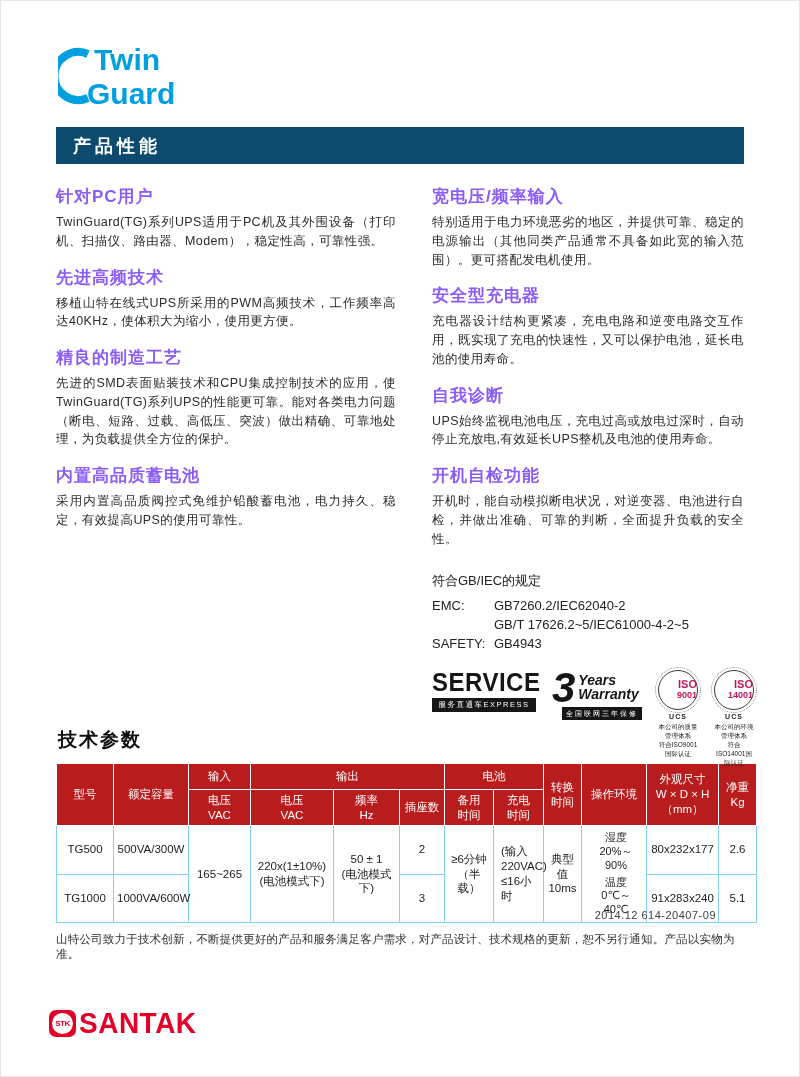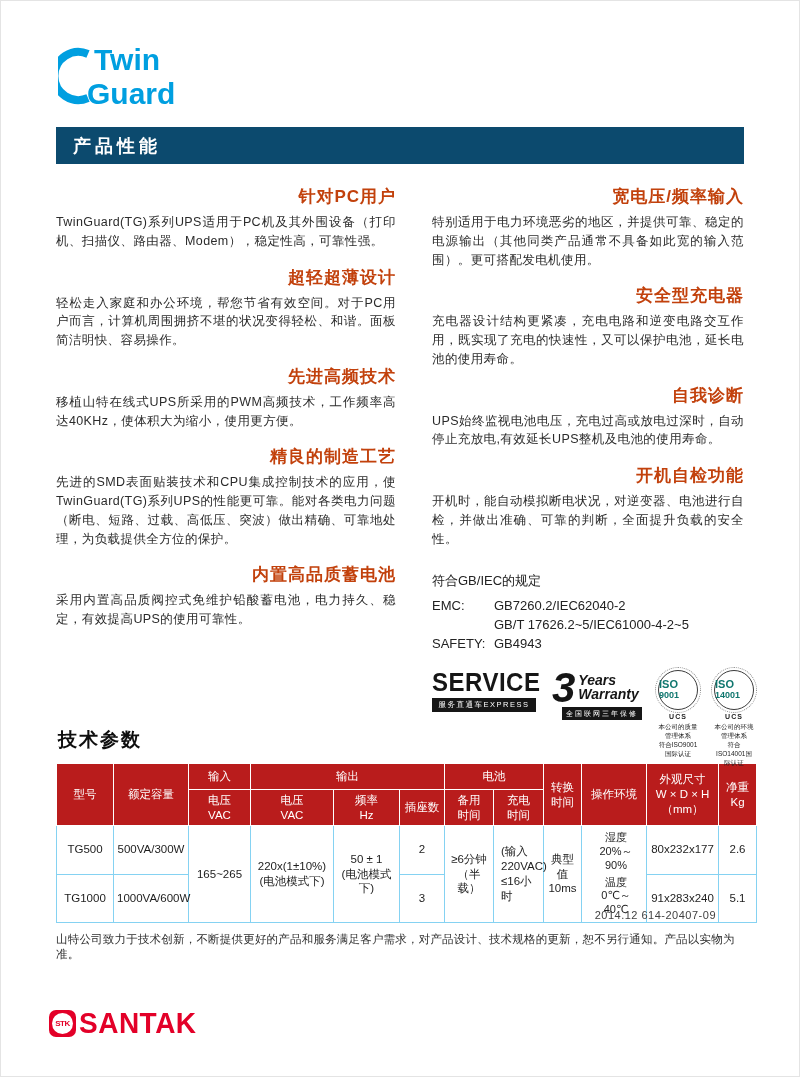--- a/index.html
+++ b/index.html
@@ -12,43 +12,43 @@
 
   
   .banner { margin:8px 55px 0 55px; height:37px; background:#0c4a6e; color:#fff;
             display:flex; align-items:center; padding-left:17px; font-size:18px;
             font-weight:bold; letter-spacing:4px; }
 
   
   .columns { display:flex; margin:6px 55px 0 55px; gap:36px; }
   .col-left { flex:0 0 340px; }
   .col-right { flex:1; min-width:0; }
-  .sec h3 { margin:15px 0 5px 0; font-size:17px; color:#c2410c; letter-spacing:1px;text-align:right; }
+  .sec h3 { margin:15px 0 5px 0; font-size:17px; color:#8b5cf6; letter-spacing:1px; }
   .sec p  { margin:0; font-size:12.5px; line-height:1.5; color:#2b2b2b; text-align:justify; letter-spacing:0.4px; }
 
   
   .compliance { margin-top:24px; font-size:13px; color:#222; }
   .comp-title { margin-bottom:7px; }
   .comp-row { display:flex; line-height:1.45; }
   .comp-label { width:62px; flex:0 0 62px; }
 
   
   .badges { display:flex; align-items:flex-start; gap:16px; margin-top:16px; }
   .badge-service { width:104px; text-align:center; }
   .service-word { font-weight:900; font-size:24px; letter-spacing:0.5px; color:#161616; transform:scaleY(1.08); line-height:1; }
   .service-bar { background:#161616; color:#fff; font-size:7.5px; letter-spacing:1.5px; padding:2px 2px; margin-top:4px; white-space:nowrap; }
   .badge-warranty { width:112px; }
   .w-top { display:flex; align-items:flex-start; }
   .w-3 { font-size:42px; line-height:0.85; font-weight:900; font-style:italic; color:#161616; }
   .w-words { margin-left:3px; margin-top:3px; font-style:italic; font-weight:800; font-size:14px; line-height:1.05; color:#161616; }
   .w-bar { background:#161616; color:#fff; font-size:7px; letter-spacing:2px; padding:1.5px 4px; width:fit-content; margin-top:2px; margin-left:10px; white-space:nowrap; }
   .badge-iso { width:70px; text-align:center; }
   .iso-circle { width:40px; height:40px; margin:0 auto; border:1.6px solid #3c3c3c; border-radius:50%;
-                display:flex; flex-direction:column; align-items:flex-start; justify-content:center;
-                outline:1px dotted #8a8a8a; outline-offset:2px; color:#0f766e; }
+                display:flex; flex-direction:column; align-items:flex-end; justify-content:center;
+                outline:1px dotted #8a8a8a; outline-offset:2px; color:#be185d; }
   .iso-l1 { font-size:11px; font-weight:bold; line-height:1; }
   .iso-l2 { font-size:9px; font-weight:bold; line-height:1.2; }
   .iso-ucs { font-size:7px; font-weight:bold; color:#222; margin-top:3px; letter-spacing:1px; }
   .iso-cap { font-size:6.5px; color:#222; line-height:1.4; margin-top:2px; }
 
   
   .specs-title { margin:-40px 0 10px 57px; font-size:19px; font-weight:bold; color:#0e0e0e; letter-spacing:2px; width:300px; }
   table.specs { margin:0 55px; width:700px; border-collapse:collapse; table-layout:fixed; }
   table.specs thead th { background:#b91c1c; color:#fff; font-weight:normal; font-size:11.5px;
                          border:1px solid #fff; padding:2px 2px; vertical-align:middle; line-height:1.3; }
@@ -88,24 +88,20 @@
 
   <div class="banner">
     <span>产品性能</span>
   </div>
 
   <div class="columns">
     <div class="col-left">
       <div class="sec">
         <h3>针对PC用户</h3>
         <p>TwinGuard(TG)系列UPS适用于PC机及其外围设备（打印机、扫描仪、路由器、Modem），稳定性高，可靠性强。</p>
-      </div>
-      <div class="sec">
-        <h3>超轻超薄设计</h3>
-        <p>轻松走入家庭和办公环境，帮您节省有效空间。对于PC用户而言，计算机周围拥挤不堪的状况变得轻松、和谐。面板简洁明快、容易操作。</p>
       </div>
       <div class="sec">
         <h3>先进高频技术</h3>
         <p>移植山特在线式UPS所采用的PWM高频技术，工作频率高达40KHz，使体积大为缩小，使用更方便。</p>
       </div>
       <div class="sec">
         <h3>精良的制造工艺</h3>
         <p>先进的SMD表面贴装技术和CPU集成控制技术的应用，使TwinGuard(TG)系列UPS的性能更可靠。能对各类电力问题（断电、短路、过载、高低压、突波）做出精确、可靠地处理，为负载提供全方位的保护。</p>
       </div>
       <div class="sec">

